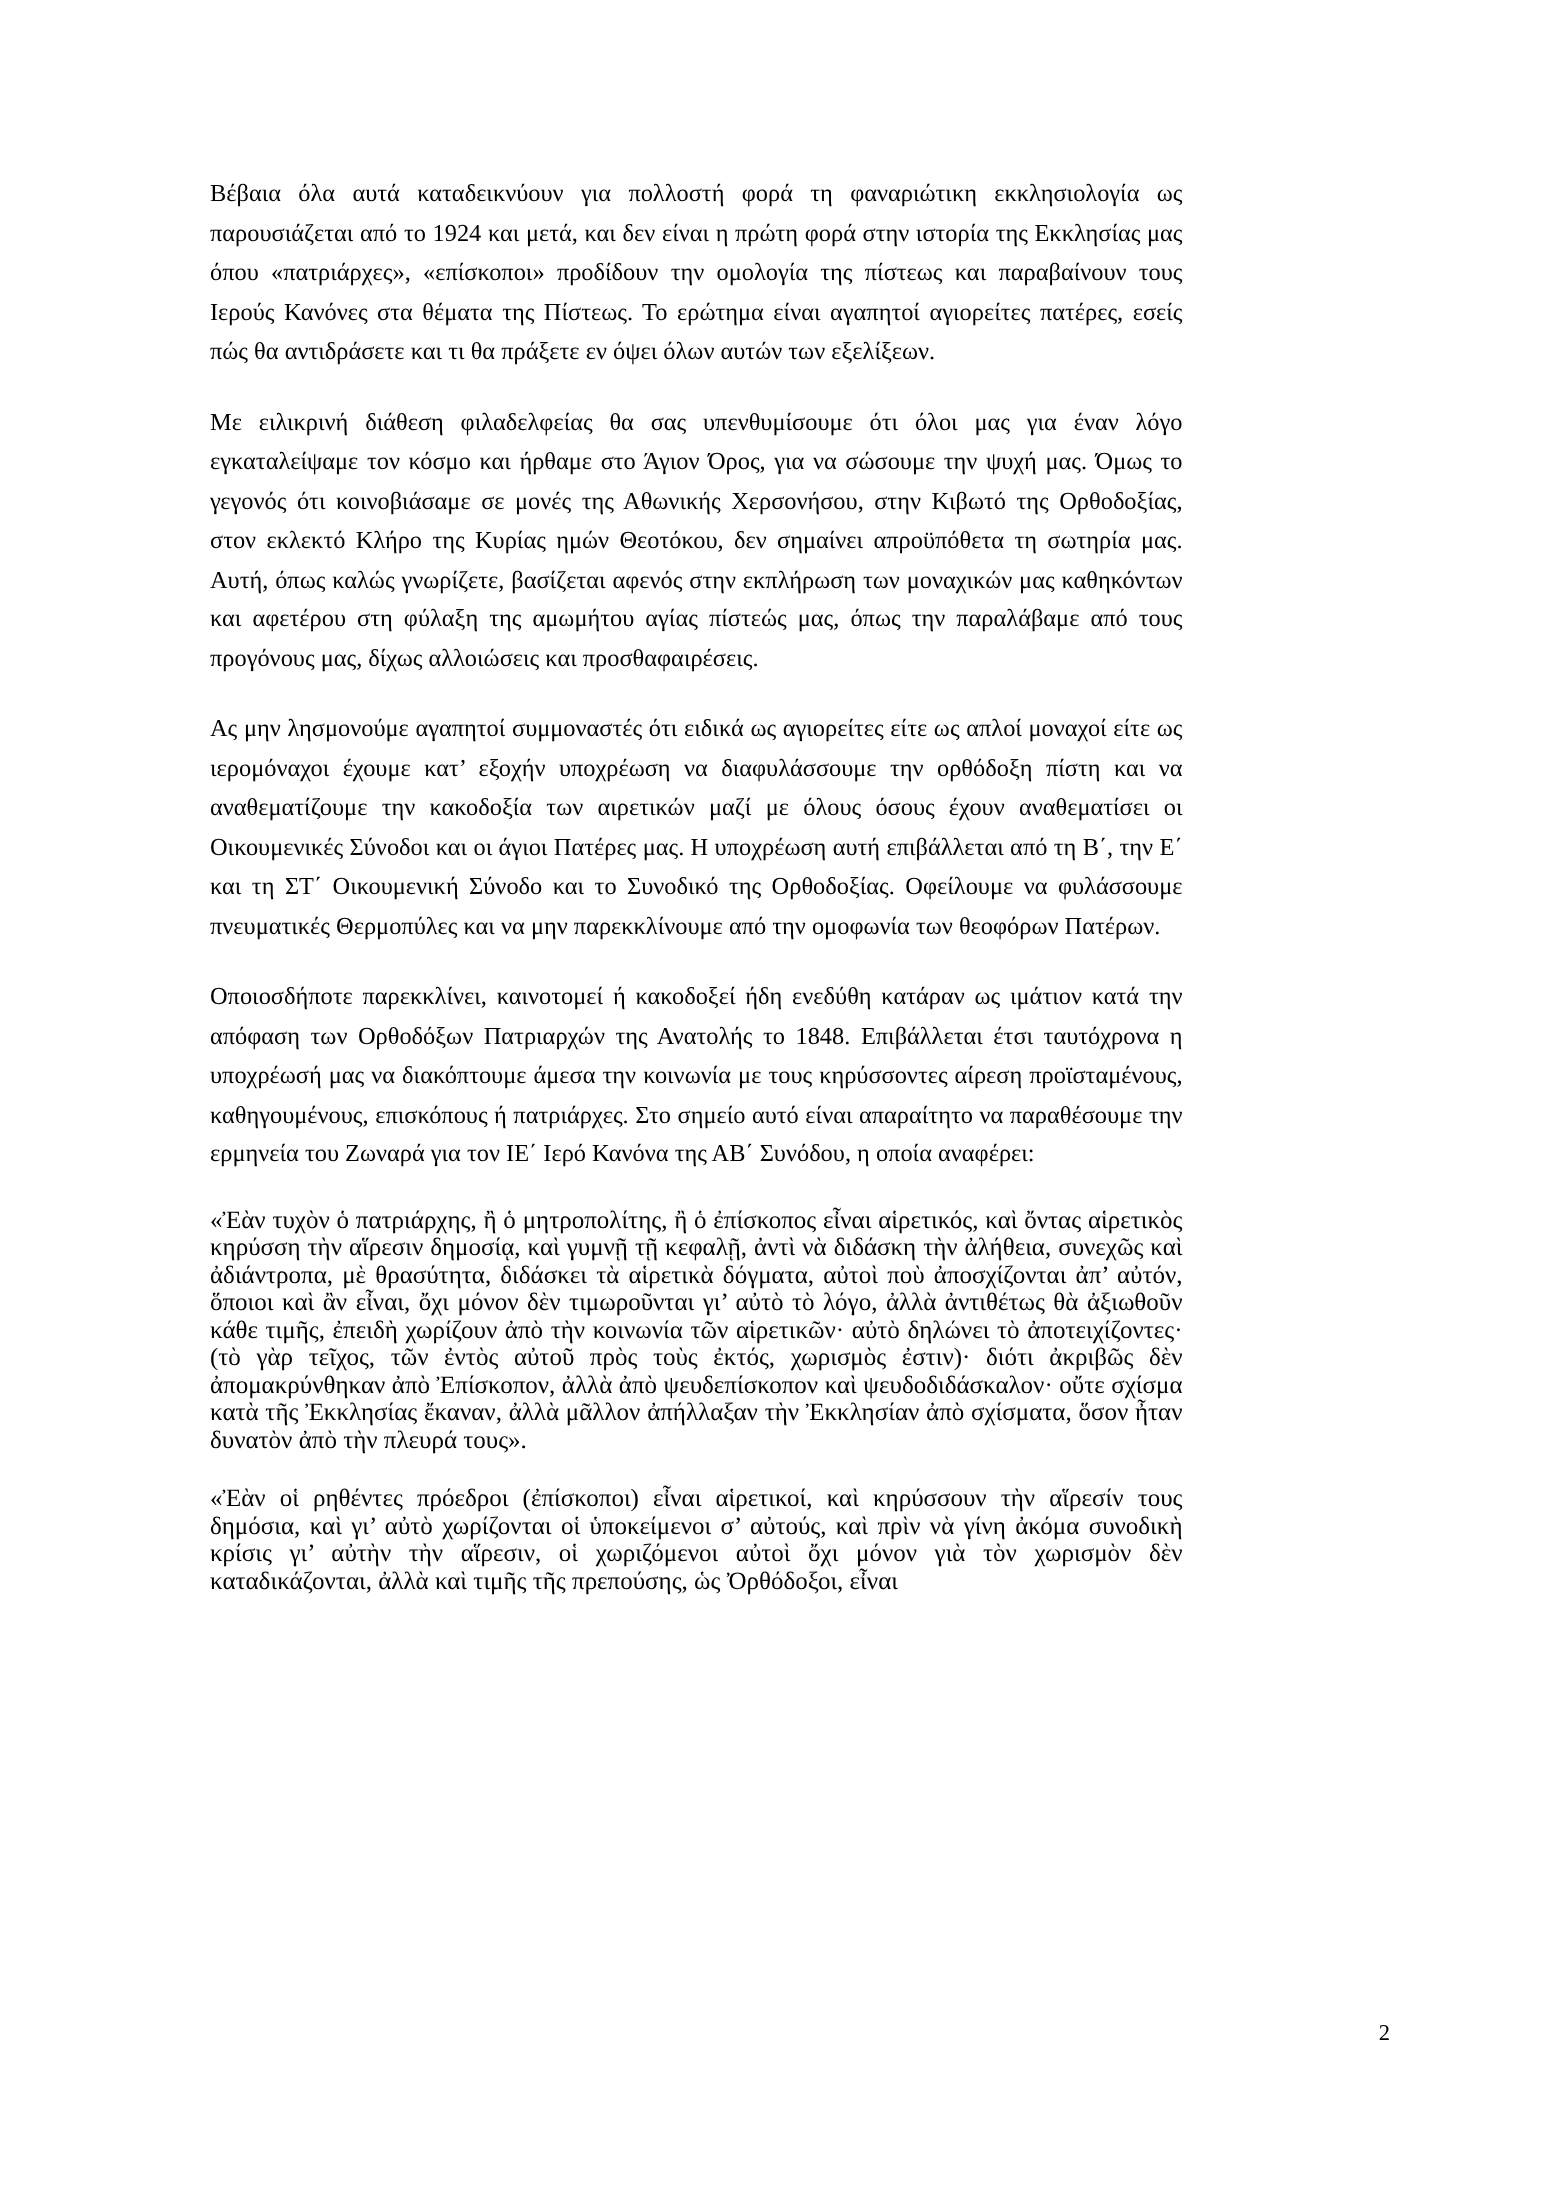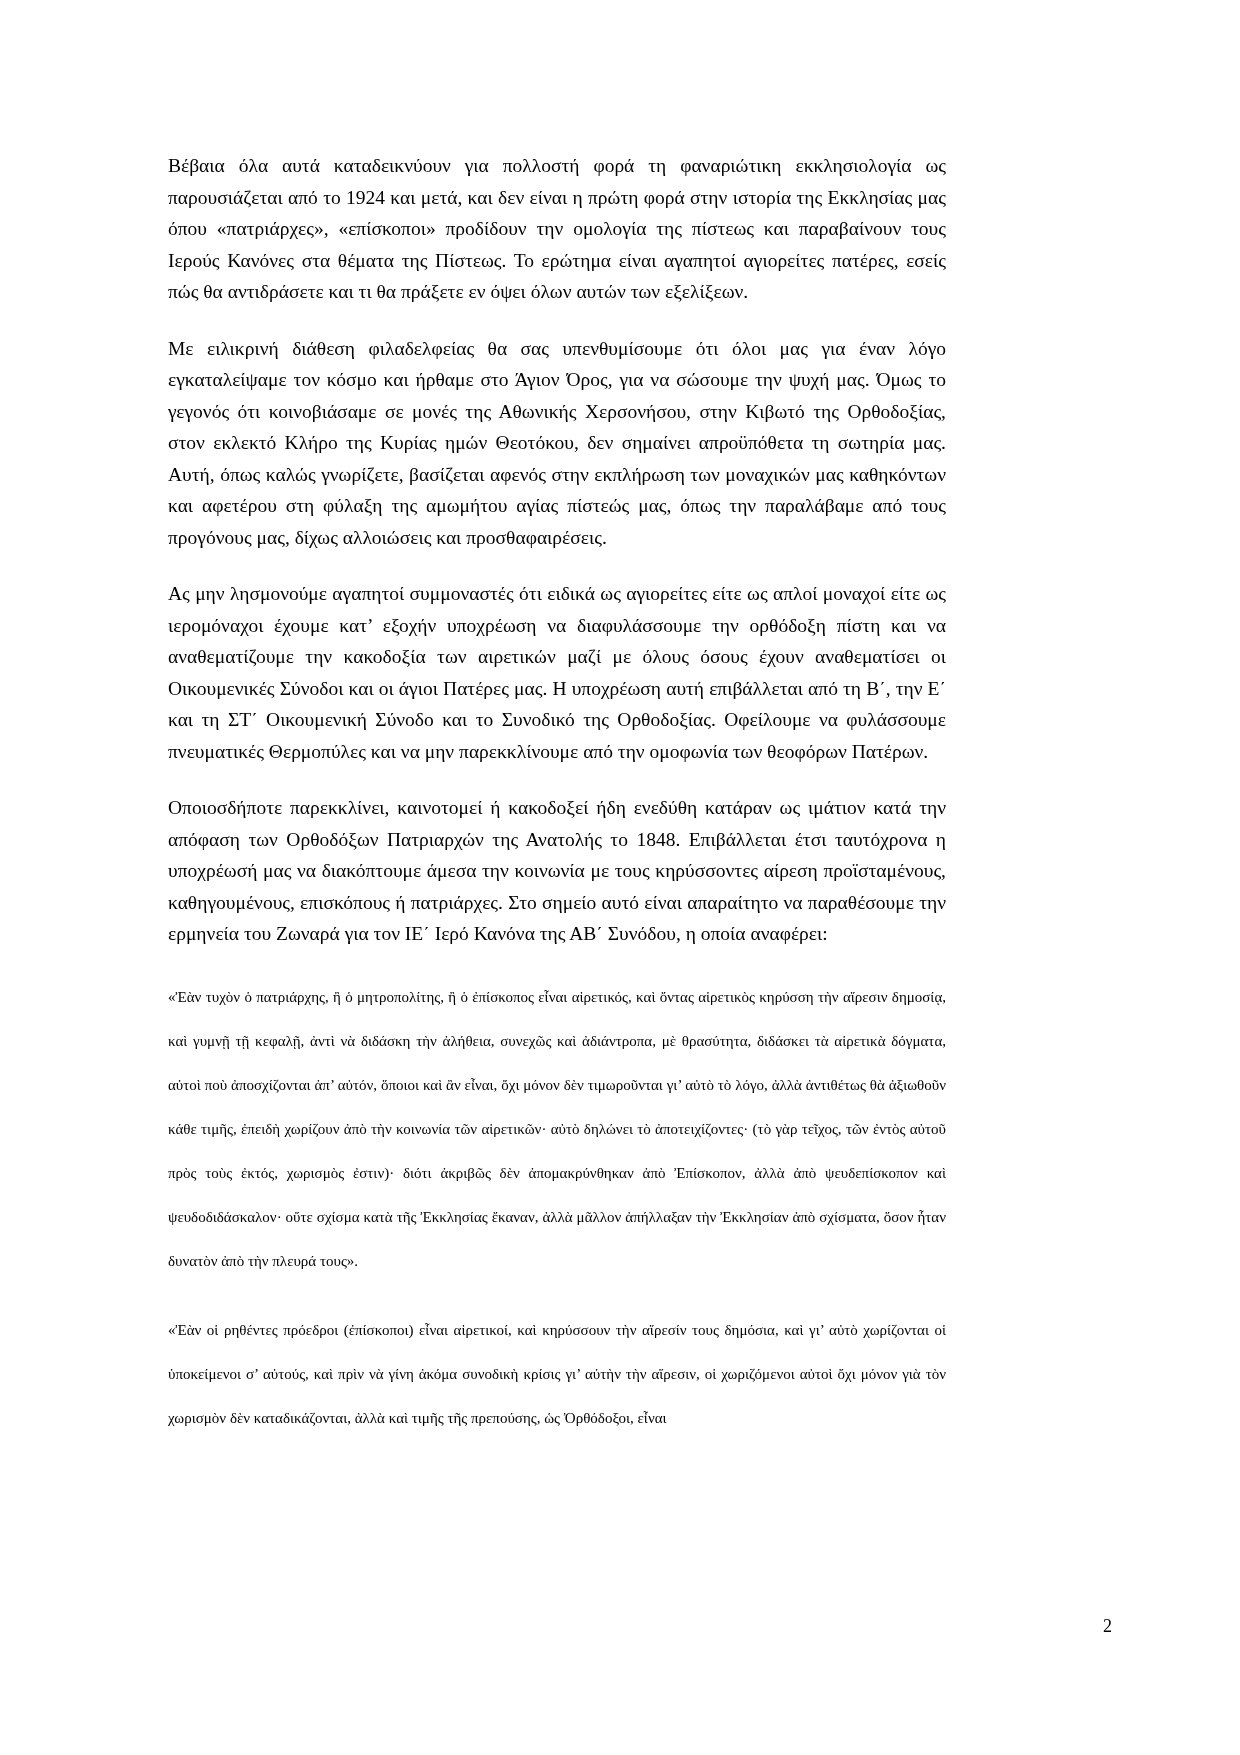--- a/index.html
+++ b/index.html
@@ -12,36 +12,36 @@
     height: 1755px;
     background: #ffffff;
     position: relative;
     box-sizing: border-box;
     font-family: "Liberation Serif", "DejaVu Serif", serif;
     color: #000000;
   }
   .content {
     position: absolute;
     left: 168px;
-    top: 150px;
+    top: 140px;
     width: 778px;
   }
   .para {
     font-size: 19.5px;
     line-height: 31.5px;
     text-align: justify;
     margin: 0 0 25px 0;
     hyphens: none;
   }
   .para:last-child {
     margin-bottom: 0;
   }
   .quote {
-    font-size: 15px;
-    line-height: 44px;
+    font-size: 20px;
+    line-height: 22px;
     text-align: justify;
     margin: 0 0 25px 0;
   }
   .page-number {
     position: absolute;
     right: 128px;
     bottom: 118px;
     font-size: 18px;
     font-family: "Liberation Serif", "DejaVu Serif", serif;
     color: #000000;

